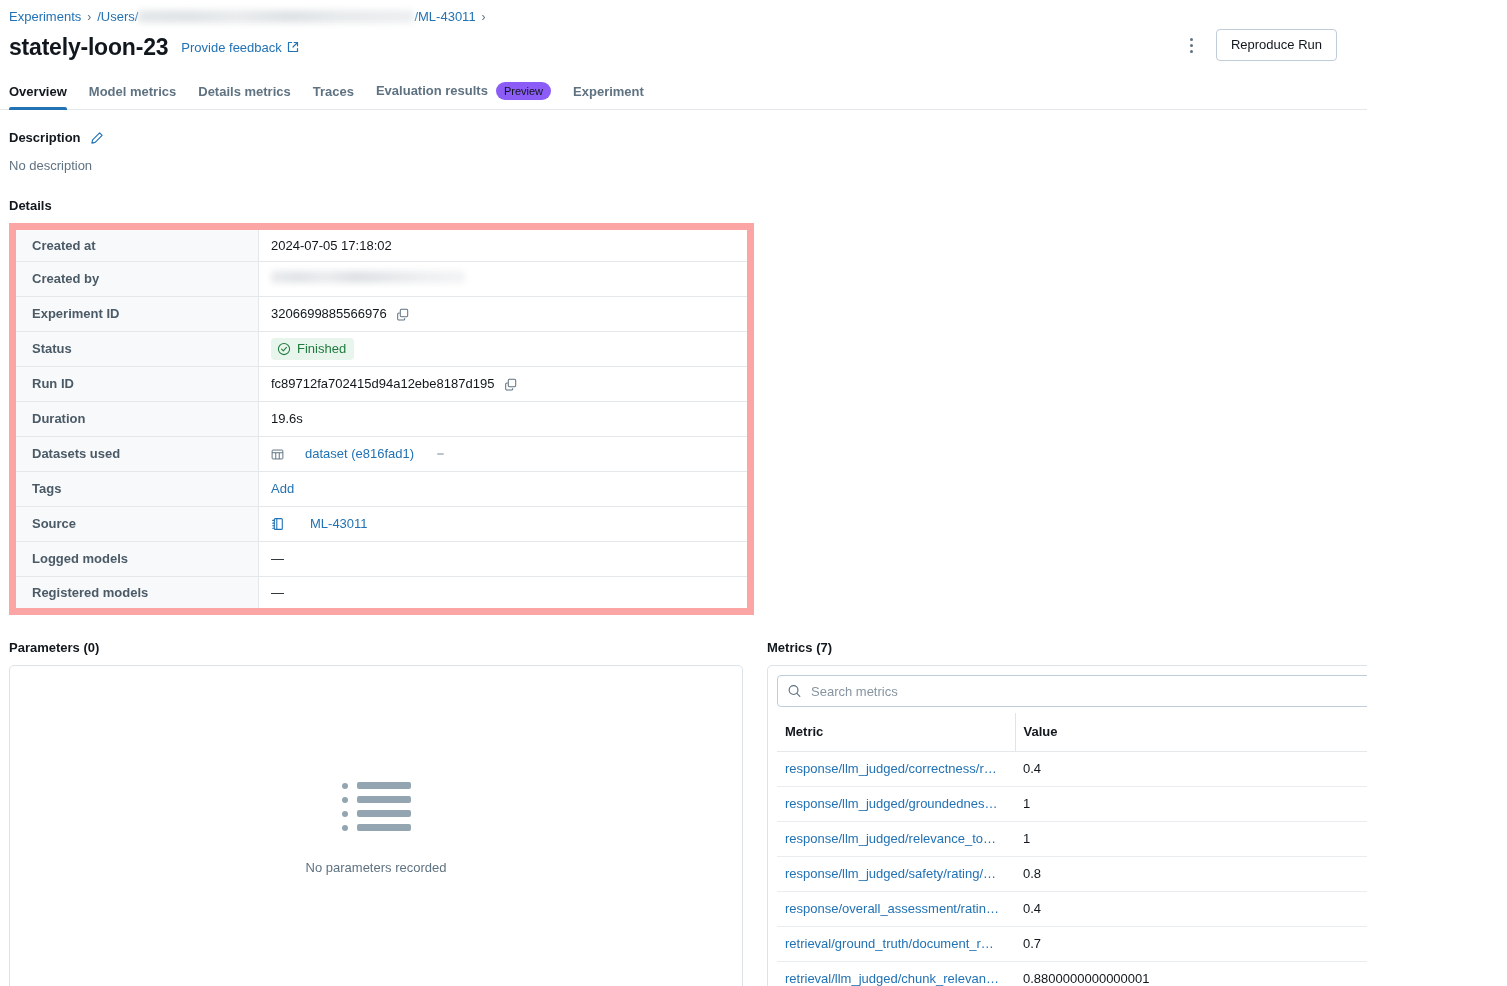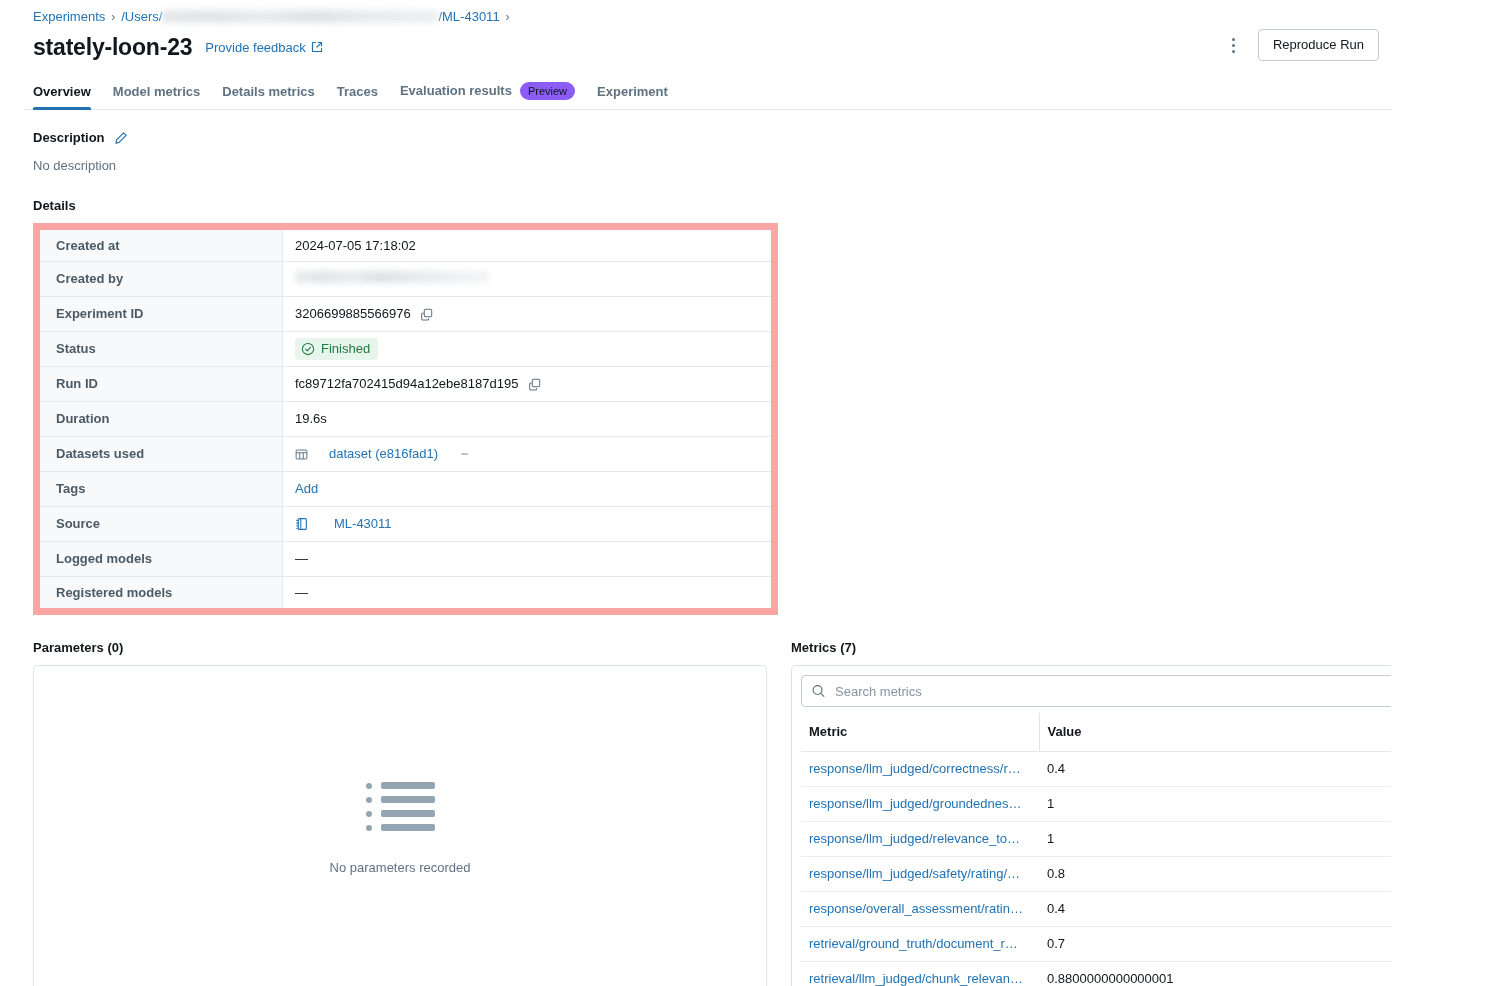--- a/index.html
+++ b/index.html
@@ -4,21 +4,21 @@
 <style>
   * { box-sizing: border-box; }
   html, body {
     margin: 0; padding: 0;
     width: 1507px; height: 986px;
     background: #ffffff;
     font-family: "Liberation Sans", sans-serif;
     color: #11171c;
     -webkit-font-smoothing: antialiased;
   }
-  .page { position: relative; width: 1367px; height: 986px; overflow: hidden; margin-left: 24px; }
+  .page { position: relative; width: 1367px; height: 986px; overflow: hidden; }
 
   
   .breadcrumb {
     display: flex; align-items: center;
     gap: 6px;
     padding: 7px 0 0 9px;
     font-size: 13px;
     line-height: 18px;
     height: 26px;
   }
@@ -49,21 +49,21 @@
     letter-spacing: -0.2px;
     color: #11171c;
     margin: 0 13px 0 0;
     line-height: 30px;
   }
   .feedback-link {
     font-size: 13px; color: #2272b4; text-decoration: none;
     display: inline-flex; align-items: center; gap: 5px; cursor: pointer;
   }
   .header-actions {
-    position: absolute; right: 12px; top: 3px;
+    position: absolute; right: 30px; top: 3px;
     display: flex; align-items: center; gap: 12px;
   }
   .kebab {
     width: 24px; height: 28px;
     display: flex; flex-direction: column; align-items: center; justify-content: center;
     gap: 3px; cursor: pointer; border-radius: 4px;
   }
   .kebab i { width: 3px; height: 3px; border-radius: 50%; background: #5f7281; display: block; }
   .btn-reproduce {
     font-family: "Liberation Sans", sans-serif;

